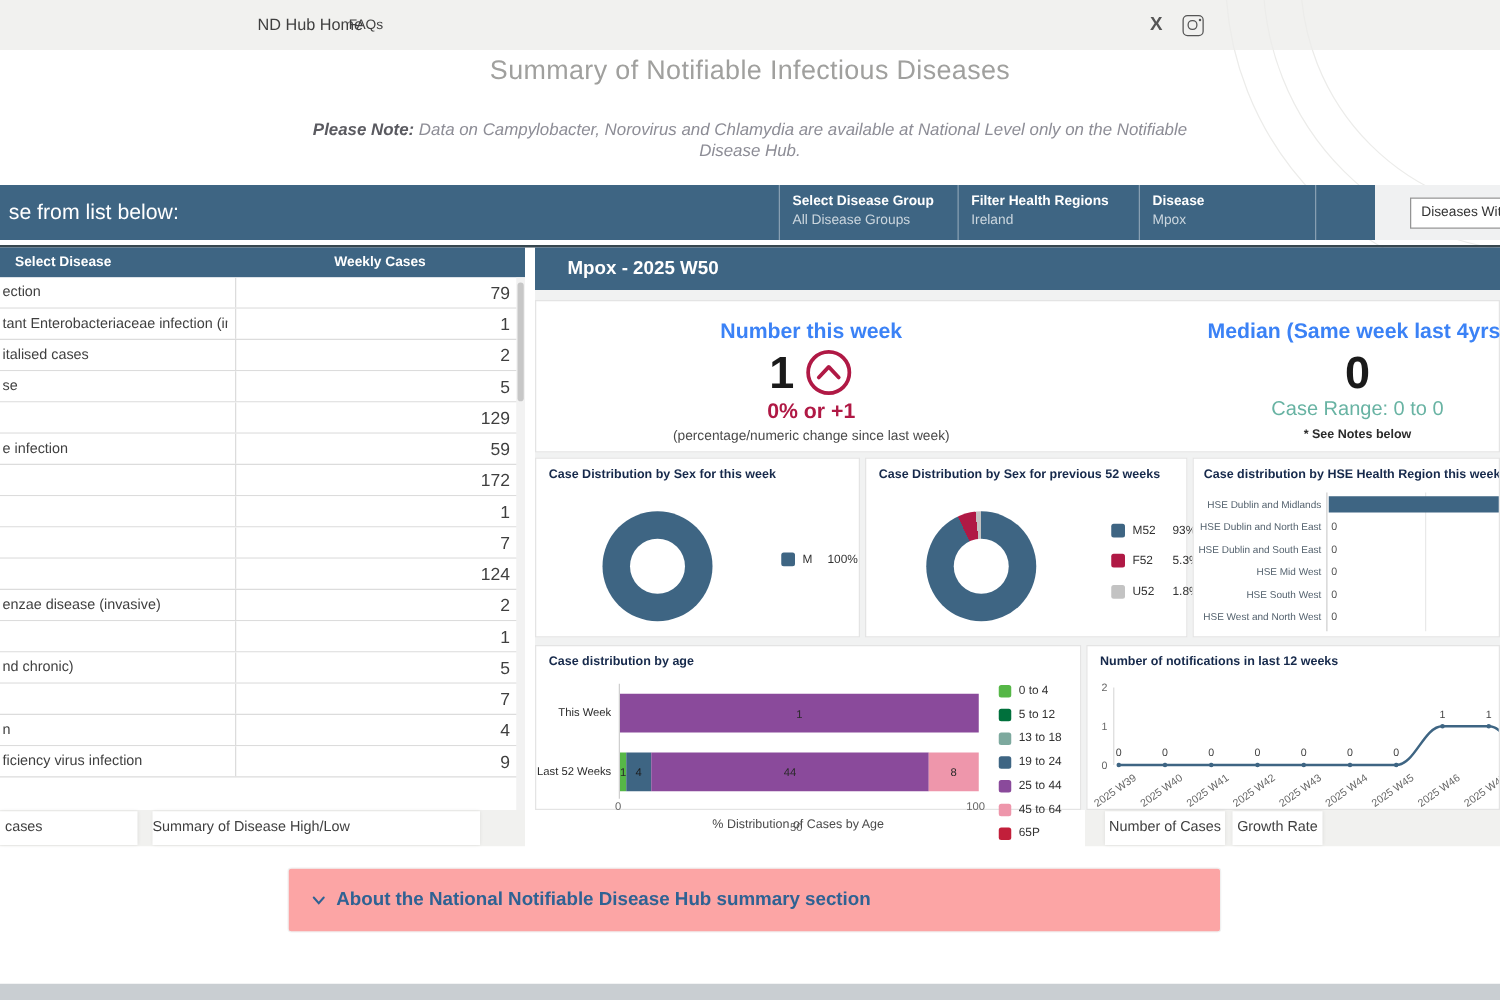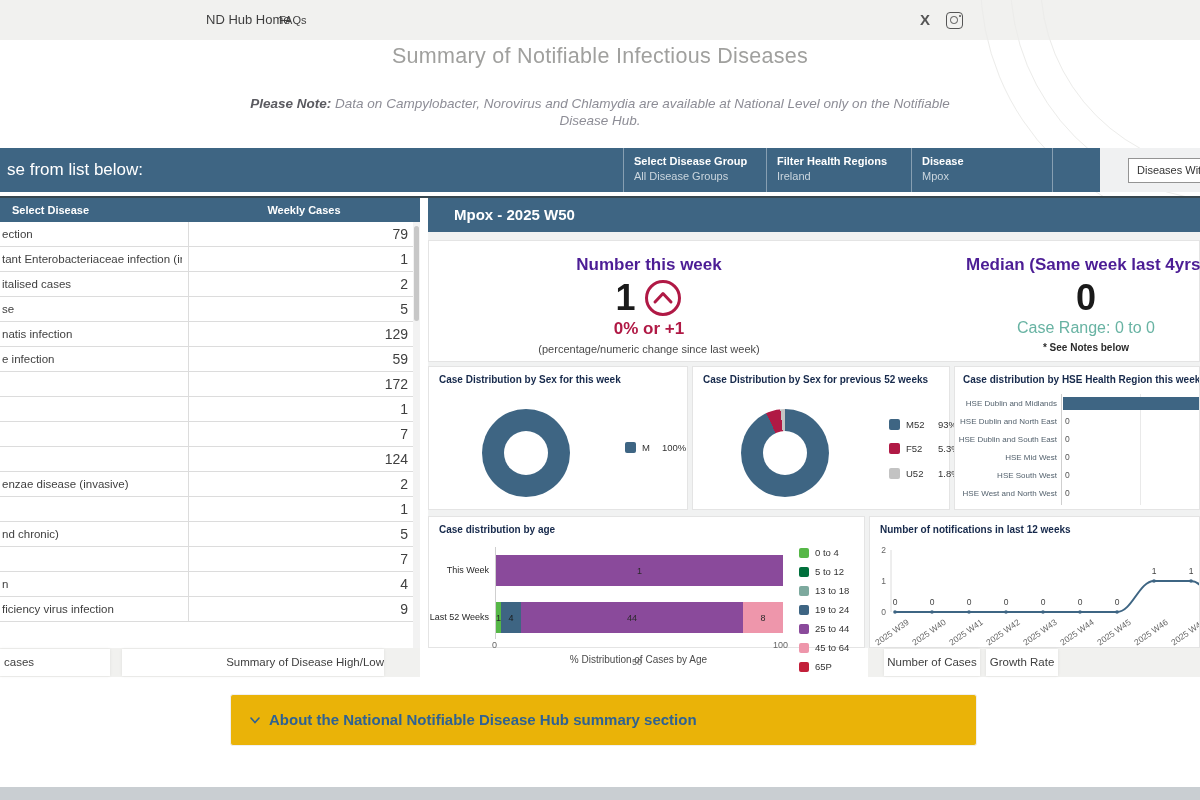--- a/index.html
+++ b/index.html
@@ -37,40 +37,40 @@
   .sbthumb{left:414px;top:226px;width:5px;height:95px;background:#c7c7c7;border-radius:3px}
   .tabband{background:#f1f1ef}
   .tab{position:absolute;background:#fff;font-size:11.5px;color:#404040;box-shadow:0 0 3px rgba(0,0,0,.08)}
   
   .mainbg{left:428px;top:232px;width:772px;height:416px;background:#f1f2f2}
   .panelhead{left:428px;top:198px;width:772px;height:34px;background:#3e6583}
   .paneltitle{position:absolute;left:26px;top:0;height:34px;line-height:34px;color:#fff;font-size:15px;font-weight:bold}
   .card{position:absolute;background:#fff;border:1px solid #e4e4e4;box-sizing:border-box}
   .ctitle{position:absolute;left:10px;top:7px;font-size:10px;font-weight:bold;color:#16294b;white-space:nowrap}
   .statblk{position:absolute;text-align:center}
-  .stitle{font-size:17px;font-weight:600;color:#4c1d95}
+  .stitle{font-size:17px;font-weight:600;color:#3b82f6}
   .snum{font-size:36px;font-weight:bold;color:#1a1a1a}
   .schange{font-size:17px;font-weight:600;color:#b01945}
   .scap{font-size:11px;color:#4a4a4a;margin-top:4px}
   .srange{font-size:16px;color:#68b3a3}
   .snote{font-size:10px;font-weight:bold;color:#2b2b2b;margin-top:5px}
   .donut{position:absolute;width:88px;height:88px;border-radius:50%}
   .hole{position:absolute;width:44px;height:44px;border-radius:50%;background:#fff;left:22px;top:22px}
   .sq{width:11px;height:11px;border-radius:2px;flex:none}
   .leg{position:absolute;display:flex;align-items:center;gap:6px;font-size:9.5px;color:#333}
   .rlabel{position:absolute;left:0;width:102px;text-align:right;font-size:8px;color:#53616d;line-height:9px}
   .rzero{position:absolute;left:110px;font-size:8.5px;color:#555}
   .axline{position:absolute;background:#cfcfcf}
   .gridline{position:absolute;background:#e9e9e9}
   .agebarlabel{font-size:9px;color:#2a2a2a}
   .seg{height:100%;display:flex;align-items:center;justify-content:center;overflow:visible}
   .xtick{position:absolute;font-size:9px;color:#666}
   .weeklab{position:absolute;width:60px;text-align:right;font-size:8.5px;color:#666;
            transform:rotate(-35deg);transform-origin:right top;white-space:nowrap}
-  .about{left:230px;top:694px;width:745px;height:50px;background:#eab308;border:1px solid #f0f0f0;border-radius:3px}
+  .about{left:230px;top:694px;width:745px;height:50px;background:#fca5a5;border:1px solid #f0f0f0;border-radius:3px}
   .abouttxt{position:absolute;left:38px;top:0;height:50px;line-height:50px;font-size:15px;font-weight:bold;color:#2f6293}
   .footer{left:0;top:787px;width:1200px;height:13px;background:#c9ced2}
   .igicon{width:15px;height:15px;border:1.6px solid #555;border-radius:4px;position:relative}
   .igicon .lens{position:absolute;left:3px;top:3px;width:5.5px;height:5.5px;border:1.6px solid #555;border-radius:50%}
   .igicon .dot{position:absolute;right:1.5px;top:1.5px;width:2px;height:2px;background:#555;border-radius:50%}
 </style>
 </head>
 <body>
 
 <div id="app">
@@ -131,21 +131,20 @@
       </div>
     <div class="trow">
         <div class="tlabel">italised cases</div>
         <div class="tval">2</div>
       </div>
     <div class="trow">
         <div class="tlabel">se</div>
         <div class="tval">5</div>
       </div>
     <div class="trow">
-        <div class="tlabel">natis infection</div>
         <div class="tval">129</div>
       </div>
     <div class="trow">
         <div class="tlabel">e infection</div>
         <div class="tval">59</div>
       </div>
     <div class="trow">
         <div class="tlabel"></div>
         <div class="tval">172</div>
       </div>
@@ -184,21 +183,21 @@
     <div class="trow">
         <div class="tlabel">ficiency virus infection</div>
         <div class="tval">9</div>
       </div>
   </div>
   <div class="abs sbtrack"></div>
   <div class="abs sbthumb"></div>
 
   <div class="abs tabband" style="left:0;top:648px;width:420px;height:29px"></div>
   <div class="tab" style="left:0;top:649px;width:110px;height:27px;line-height:27px;padding-left:4px;box-sizing:border-box">cases</div>
-  <div class="tab" style="left:122px;top:649px;width:262px;height:27px;line-height:27px;text-align:right">Summary of Disease High/Low</div>
+  <div class="tab" style="left:122px;top:649px;width:262px;height:27px;line-height:27px;text-align:left">Summary of Disease High/Low</div>
 
   <div class="abs mainbg"></div>
   <div class="abs panelhead">
     <div class="paneltitle">Mpox - 2025 W50</div>
   </div>
 
   <div class="card" style="left:428px;top:240px;width:772px;height:122px">
     <div class="statblk" style="left:60px;top:14px;width:320px">
       <div class="stitle">Number this week</div>
       <div style="display:flex;align-items:center;justify-content:center;gap:7px;margin-top:2px">

